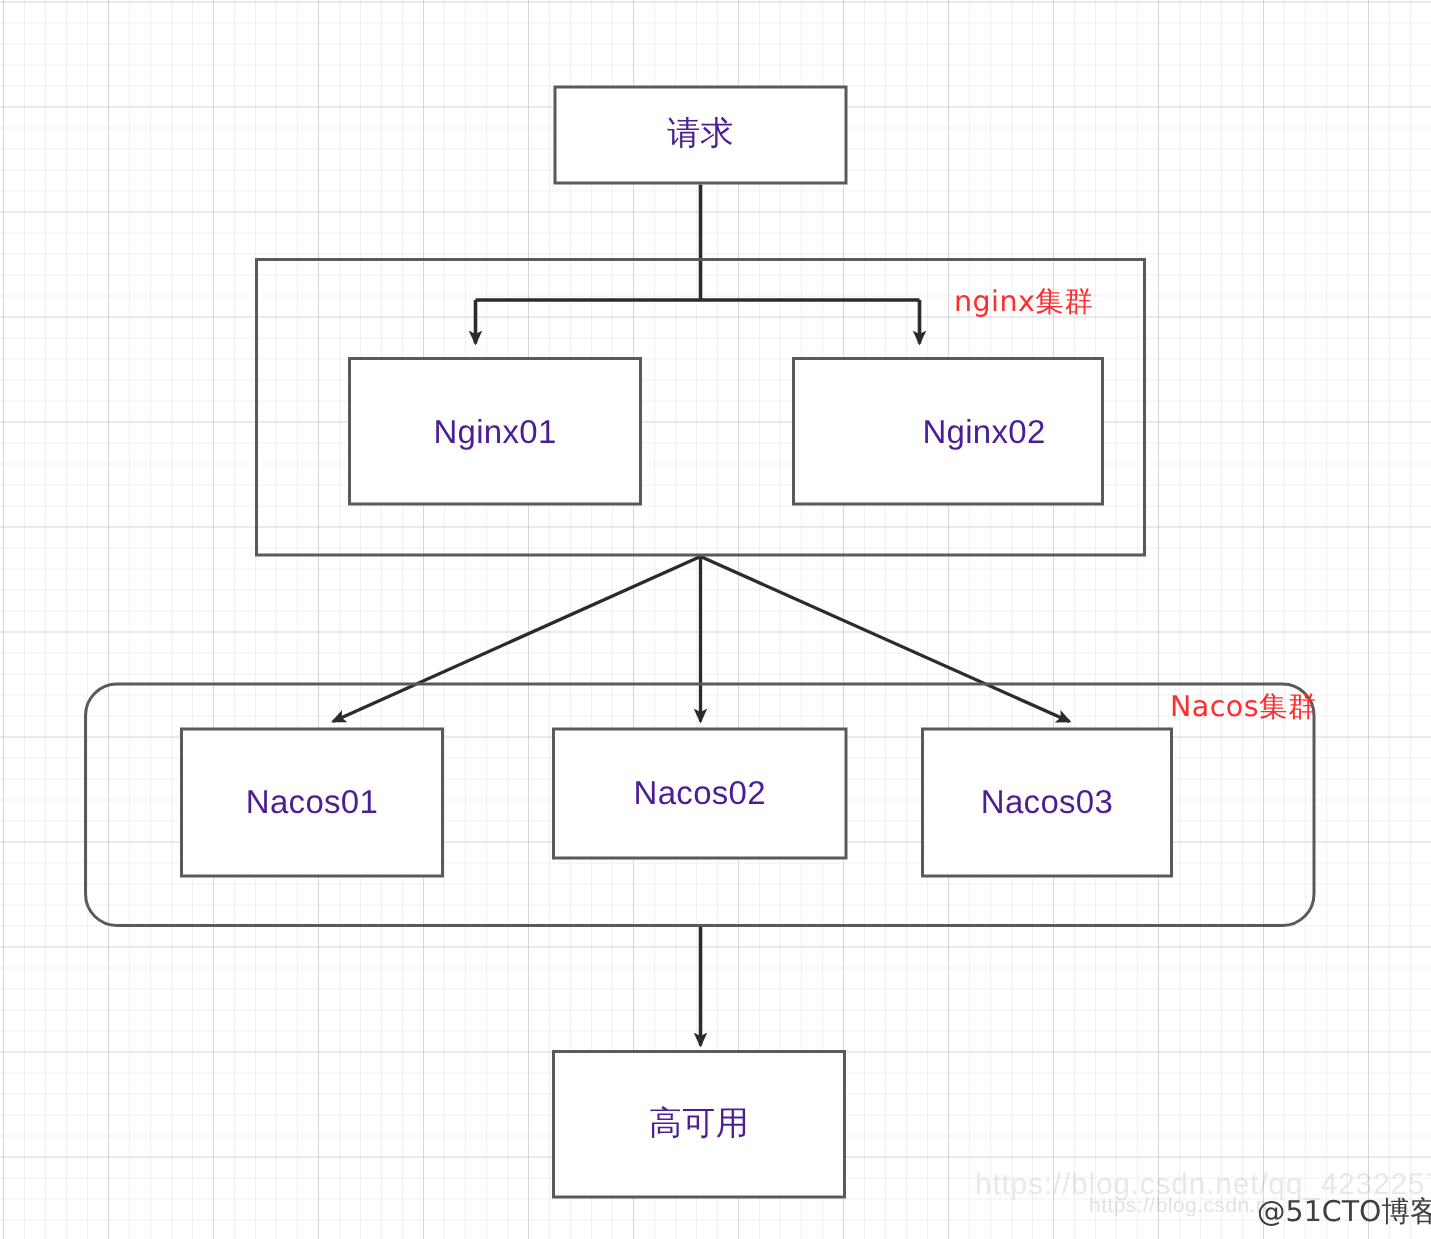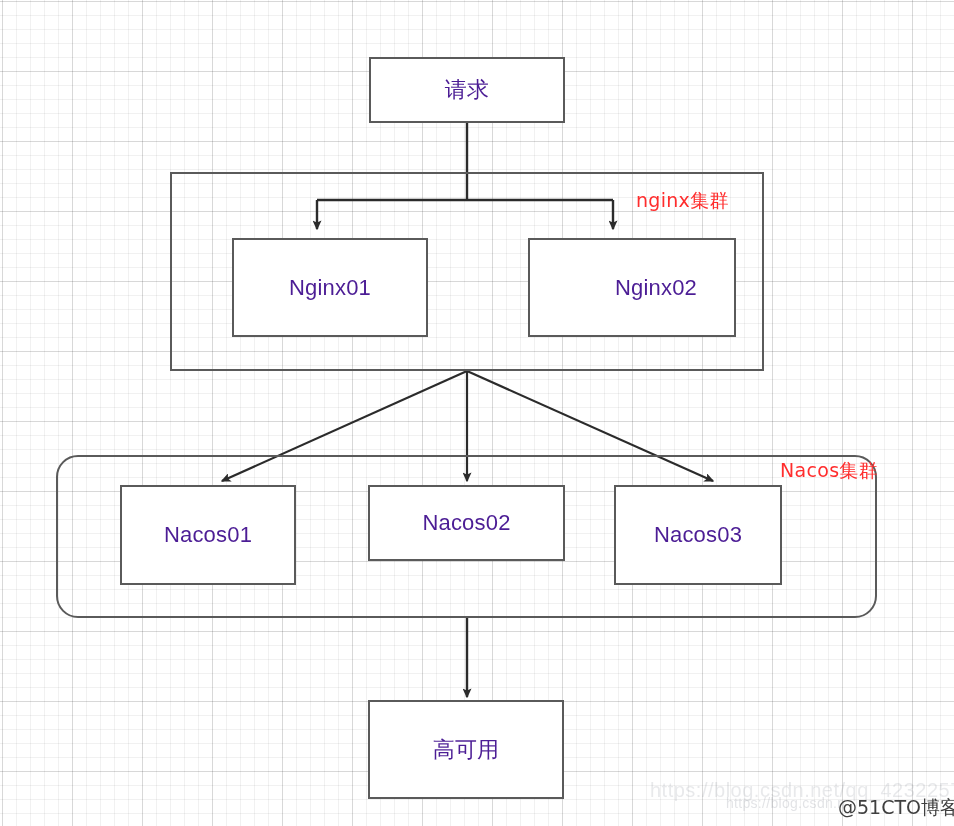--- a/index.html
+++ b/index.html
@@ -132,21 +132,21 @@
   <div class="node" style="left:528px; top:238px; width:208px; height:99px;padding-left:48px;">
     <span>Nginx02</span>
   </div>
 
   <div class="container-box rounded" style="left:56px; top:455px; width:821px; height:163px;"></div>
   <div class="cluster-label cjk" style="left:744px; top:458px;margin-left:36px;">Nacos集群</div>
 
   <div class="node" style="left:120px; top:485px; width:176px; height:100px;">
     <span>Nacos01</span>
   </div>
-  <div class="node" style="left:368px; top:485px; width:197px; height:76px;">
+  <div class="node" style="left:368px; top:485px; width:197px; height:88px;">
     <span>Nacos02</span>
   </div>
   <div class="node" style="left:614px; top:485px; width:168px; height:100px;">
     <span>Nacos03</span>
   </div>
 
   <div class="node cjk" style="left:368px; top:700px; width:196px; height:99px; flex-direction:column;">
     <span class="nline2">高可用</span>
   </div>
 

